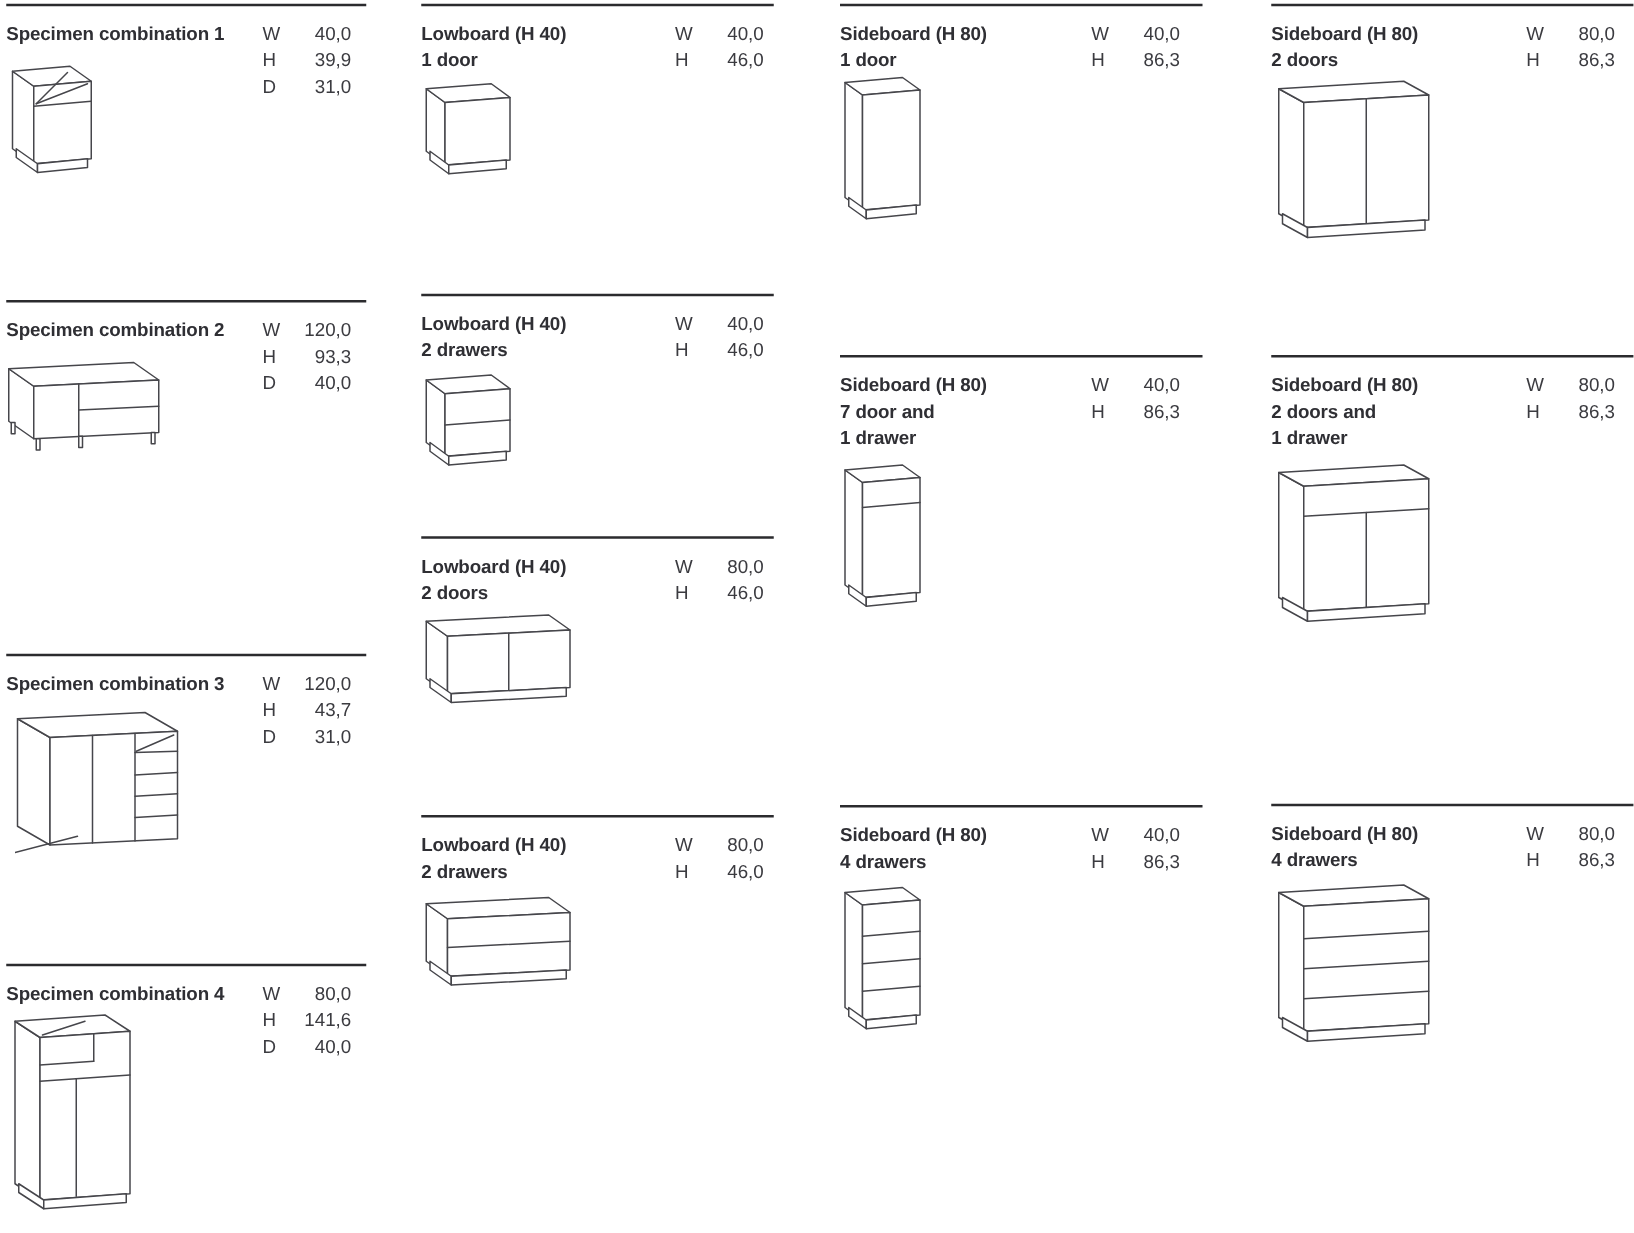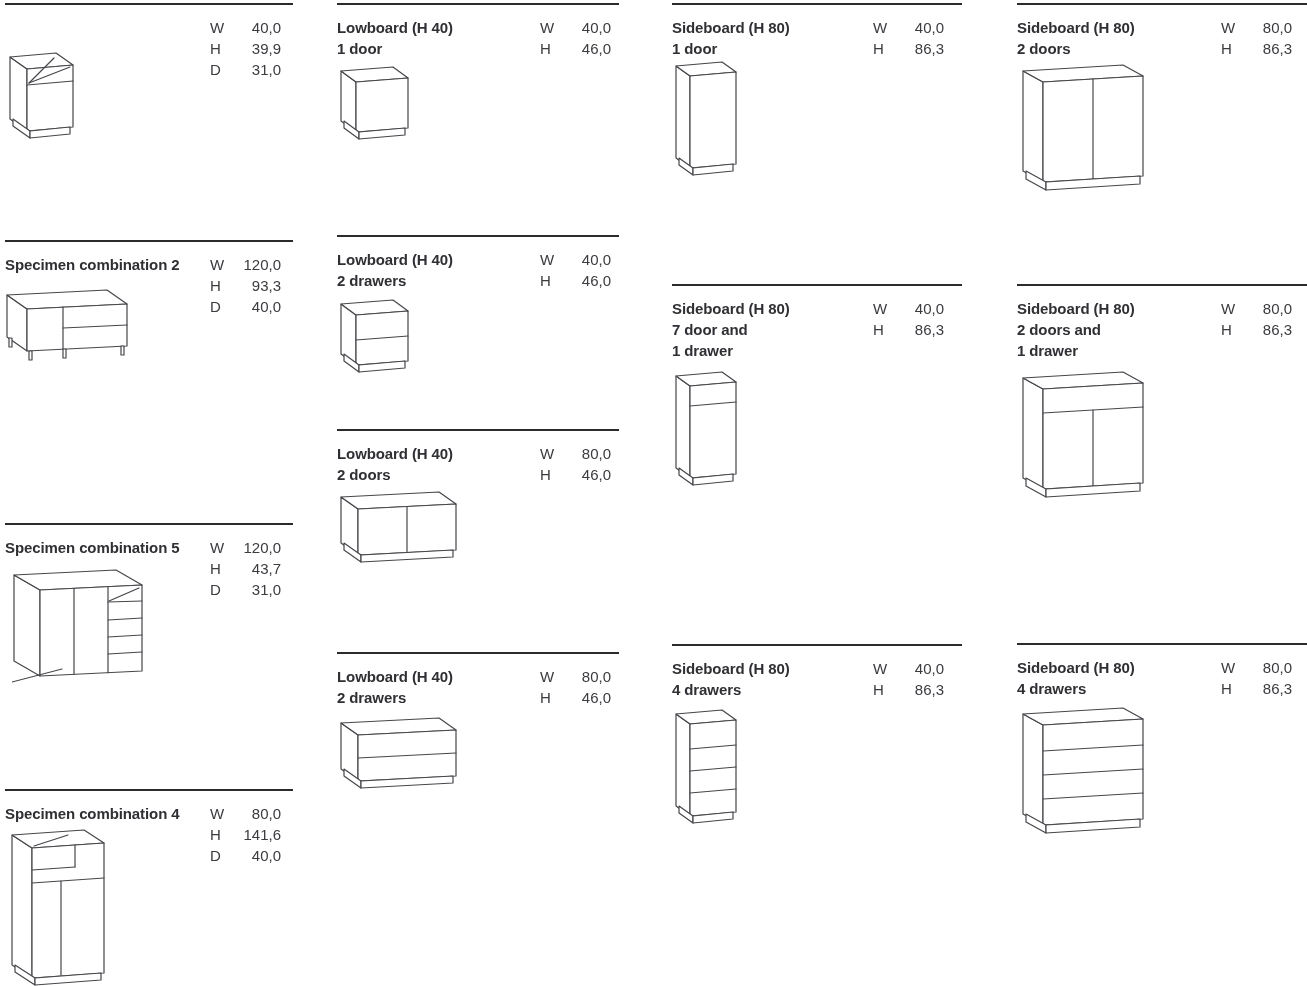--- a/index.html
+++ b/index.html
@@ -18,20 +18,23 @@
   .drawing line,.drawing polyline{fill:none;stroke:#46464b;stroke-width:1.2;stroke-linecap:round;}
 </style>
 </head>
 <body>
 
 <div class="canvas">
 
   <div class="card" style="left:5px;top:3px;width:288px;height:235px">
     <div class="rule"></div>
     <div class="head">
+      <div class="title">
+        <div>Specimen combination 1</div>
+      </div>
       <div class="specs" style="right:12px">
         <div class="spec-row">
             <span class="spec-k">W</span>
             <span class="spec-v">40,0</span>
           </div>
         <div class="spec-row">
             <span class="spec-k">H</span>
             <span class="spec-v">39,9</span>
           </div>
         <div class="spec-row">
@@ -83,21 +86,21 @@
       <rect x="116" y="58" width="3" height="9"></rect>
       <rect x="4" y="50" width="3" height="9"></rect>
       <rect x="58" y="61" width="3" height="9"></rect>
     </svg>
   </div>
 
   <div class="card" style="left:5px;top:523px;width:288px;height:263px">
     <div class="rule"></div>
     <div class="head">
       <div class="title">
-        <div>Specimen combination 5</div>
+        <div>Specimen combination 3</div>
       </div>
       <div class="specs" style="right:12px">
         <div class="spec-row">
             <span class="spec-k">W</span>
             <span class="spec-v">120,0</span>
           </div>
         <div class="spec-row">
             <span class="spec-k">H</span>
             <span class="spec-v">43,7</span>
           </div>
@@ -115,21 +118,21 @@
       <line x1="96" y1="18.7" x2="96" y2="104.7"></line>
       <line x1="96" y1="34" x2="130" y2="33"></line>
       <line x1="97" y1="33" x2="127" y2="20"></line>
       <line x1="96" y1="52" x2="130" y2="50"></line>
       <line x1="96" y1="69" x2="130" y2="67"></line>
       <line x1="96" y1="86" x2="130" y2="84"></line>
       <line x1="0" y1="114" x2="50" y2="101"></line>
     </svg>
   </div>
 
-  <div class="card" style="left:5px;top:789px;width:288px;height:197px">
+  <div class="card" style="left:5px;top:771px;width:288px;height:197px">
     <div class="rule"></div>
     <div class="head">
       <div class="title">
         <div>Specimen combination 4</div>
       </div>
       <div class="specs" style="right:12px">
         <div class="spec-row">
             <span class="spec-k">W</span>
             <span class="spec-v">80,0</span>
           </div>

